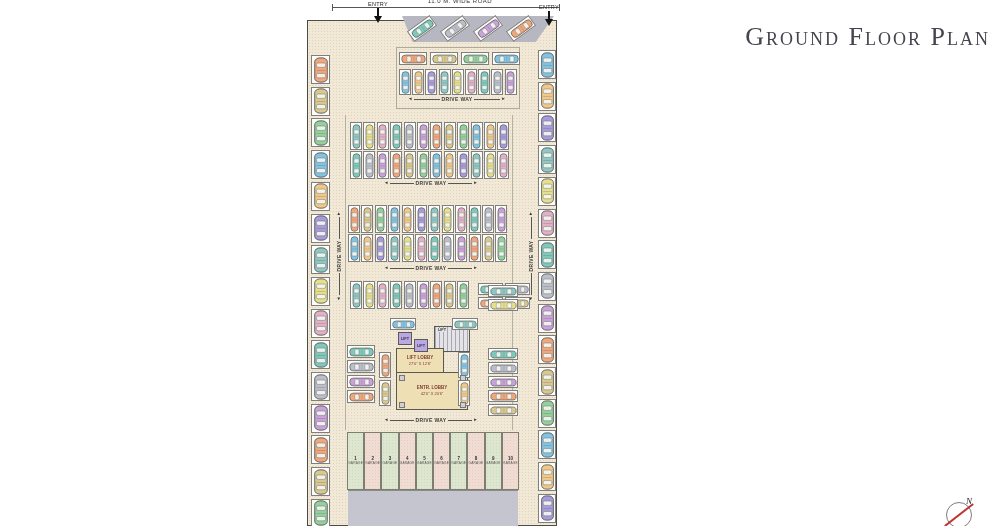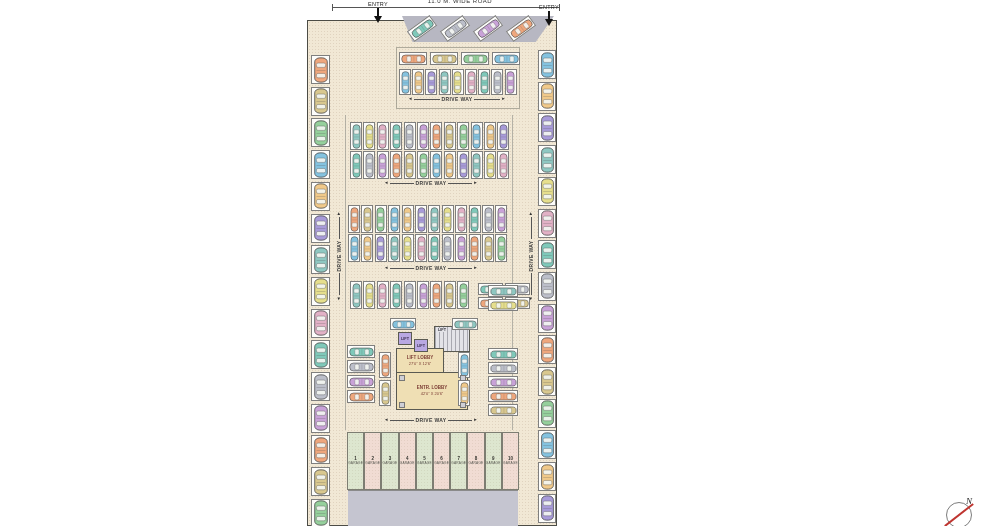--- a/index.html
+++ b/index.html
@@ -66,20 +66,21 @@
   .needle{position:absolute;left:941px;top:514px;width:36px;height:2px;background:#bf3530;
     transform:rotate(-38deg);z-index:4;}
   .north{position:absolute;left:966px;top:496px;font-family:"Liberation Serif",serif;font-style:italic;
     font-size:9px;color:#222;z-index:5;}
 </style>
 </head>
 <body>
 
 <div id="plan-canvas">
 
+  <div class="title">Ground Floor Plan</div>
 
   <div class="plan-bg"></div>
   <div class="road-strip"></div>
   <div class="bottom-strip"></div>
 
   <div class="zone-box" style="left:396px;top:47px;width:124px;height:62px;"></div>
   <div class="wall" style="left:345px;top:115px;width:1px;height:315px;"></div>
   <div class="wall" style="left:512px;top:115px;width:1px;height:315px;"></div>
 
   <div class="dim-line"></div>

